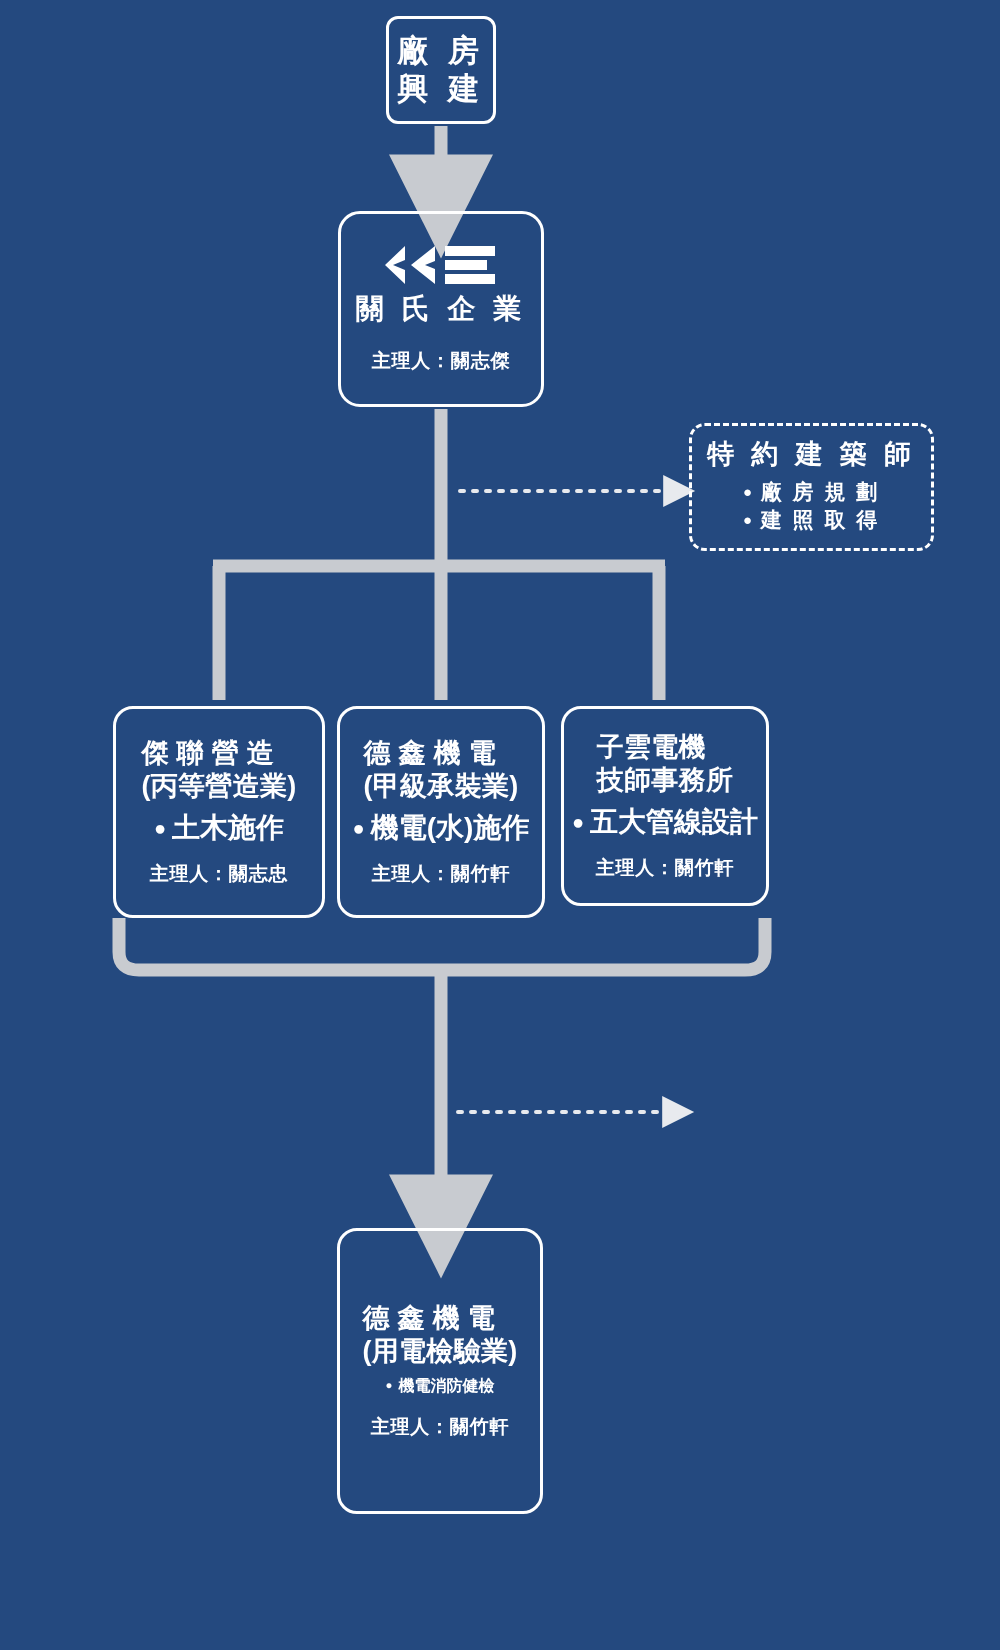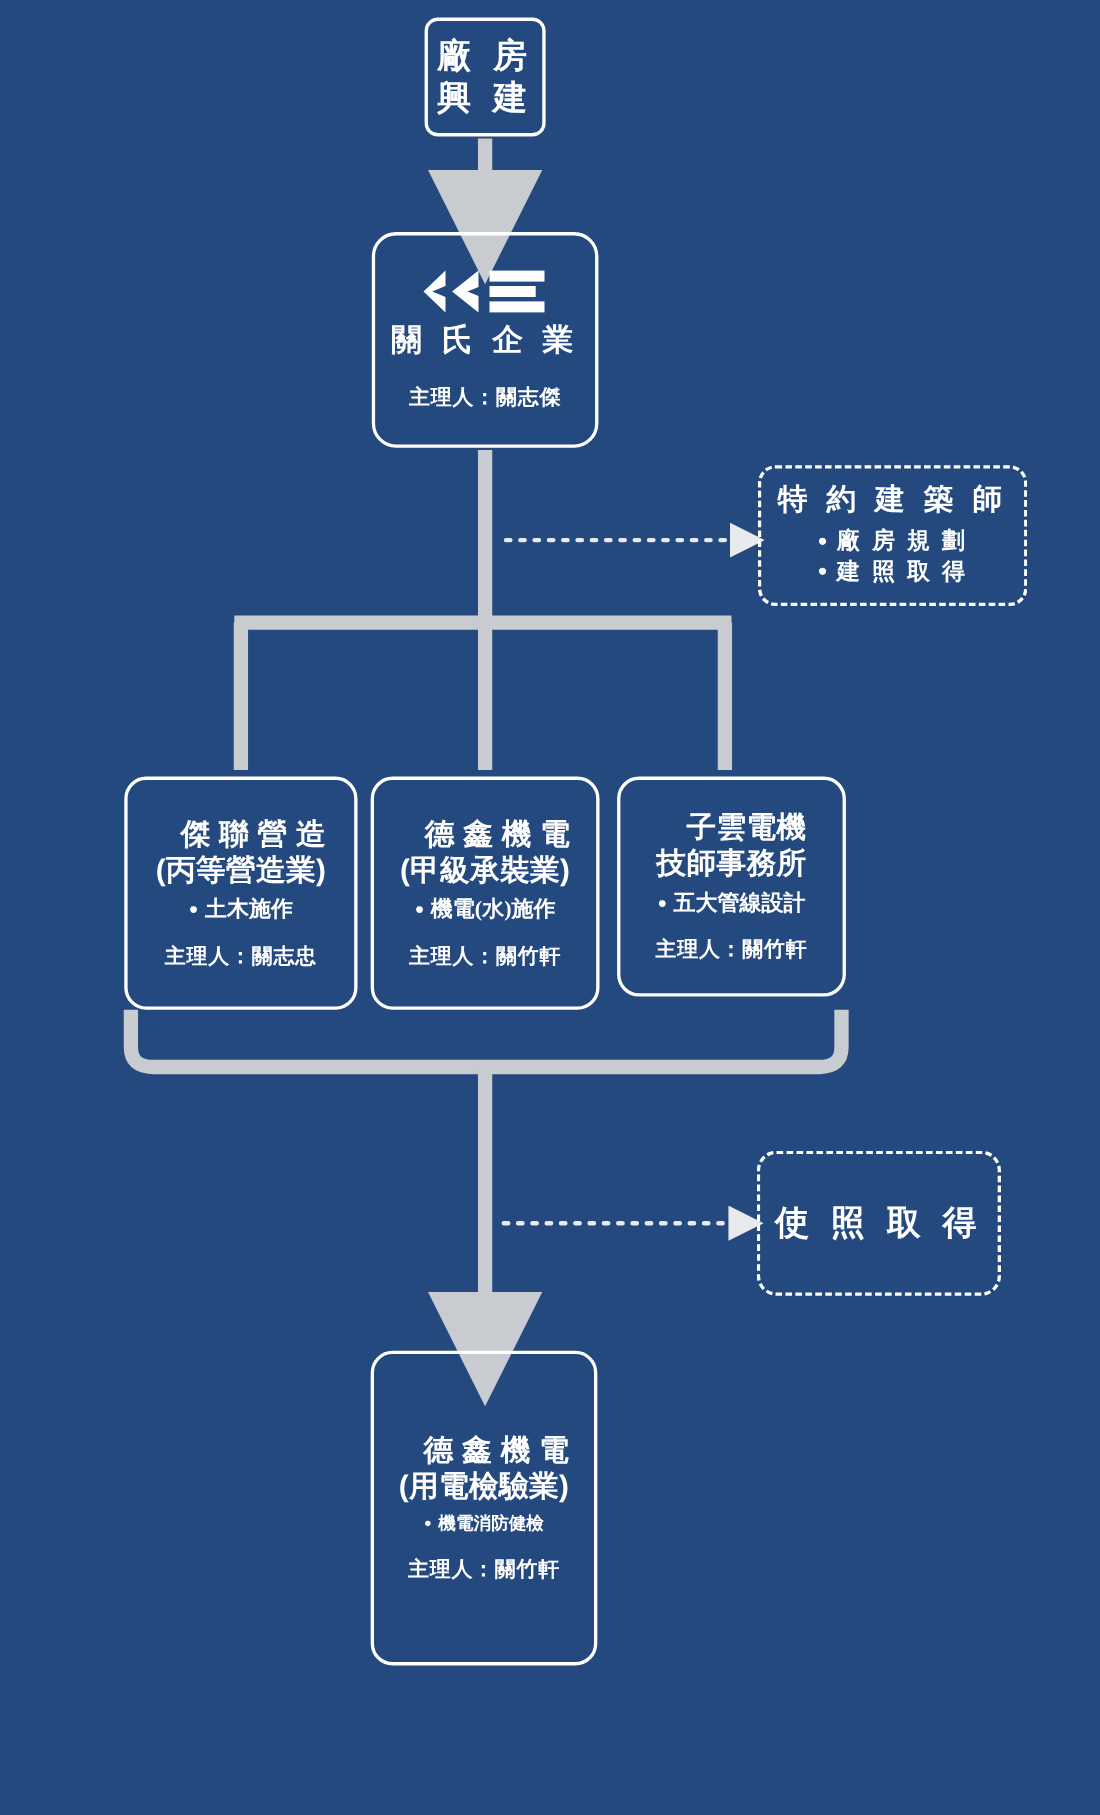--- a/index.html
+++ b/index.html
@@ -29,21 +29,21 @@
   }
   .node {
     position: absolute;
     box-sizing: border-box;
     border: 3px solid #ffffff;
     border-radius: 14px;
     display: flex;
     flex-direction: column;
     align-items: center;
     justify-content: center;
-    text-align: right;
+    text-align: left;
     background: transparent;
   }
   .node.dashed {
     border-style: dashed;
     border-width: 3px;
   }
   .title {
     font-weight: bold;
     letter-spacing: 0.18em;
     line-height: 1.22;
@@ -107,21 +107,21 @@
   }
   #n-dx {
     left: 337px; top: 706px; width: 208px; height: 212px;
     border-radius: 20px;
   }
   #n-zy {
     left: 561px; top: 706px; width: 208px; height: 200px;
     border-radius: 20px;
   }
   #n-jl .title, #n-dx .title, #n-zy .title { font-size: 27px; }
-  #n-jl .bullets, #n-dx .bullets, #n-zy .bullets { font-size: 20px; font-family: Liberation Serif, serif; }
+  #n-jl .bullets, #n-dx .bullets, #n-zy .bullets { font-size: 28px; }
   #n-jl .owner, #n-dx .owner, #n-zy .owner { font-size: 19px; margin-top: 14px; }
 
   #n-use {
     left: 688px; top: 1046px; width: 222px; height: 132px;
     border-radius: 18px;
   }
   #n-use .title { font-size: 31px; }
 
   #n-insp {
     left: 337px; top: 1228px; width: 206px; height: 286px;
@@ -211,23 +211,20 @@
 
   <div class="node" id="n-zy">
     <div class="title tight">子雲電機
 技師事務所</div>
     <ul class="bullets">
       <li>五大管線設計</li>
     </ul>
     <div class="owner">主理人：關竹軒</div>
   </div>
 
-  <div class="node dashed" id="n-use">
-    <div class="title">使 照 取 得</div>
-  </div>
 
   <div class="node" id="n-insp">
     <div class="title tight">德 鑫 機 電
 (用電檢驗業)</div>
     <ul class="bullets">
       <li>機電消防健檢</li>
     </ul>
     <div class="owner">主理人：關竹軒</div>
   </div>
 

